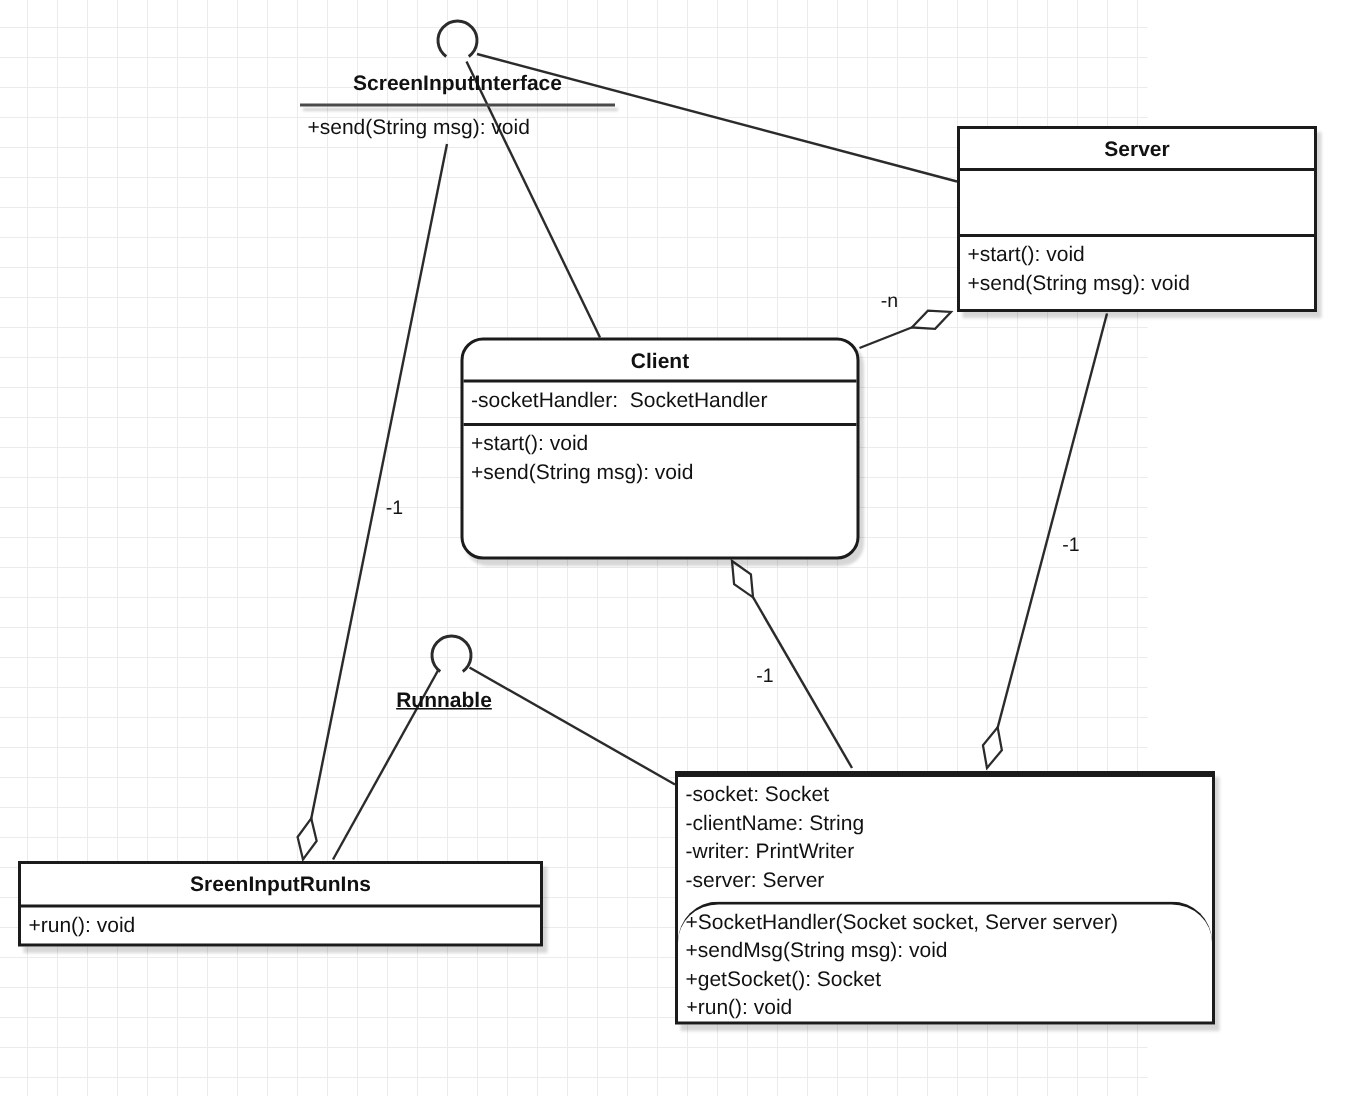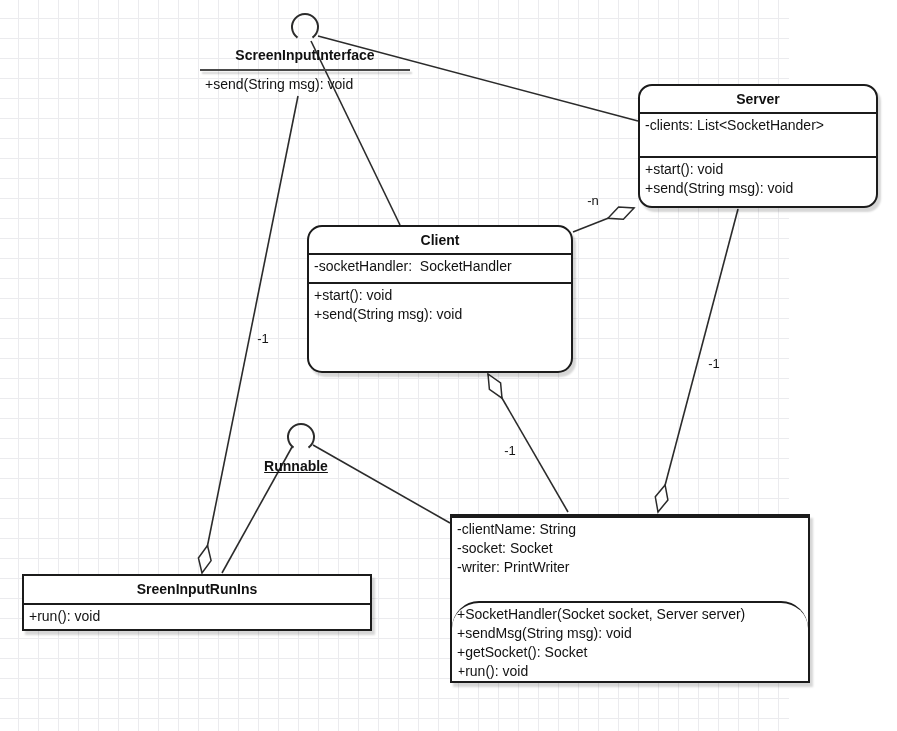--- a/index.html
+++ b/index.html
@@ -9,21 +9,20 @@
     background: #ffffff;
   }
   #canvas {
     position: relative; width: 765px; height: 731px;
     background-color: #ffffff;
     background-image:
       linear-gradient(#ebebee 1px, transparent 1px),
       linear-gradient(90deg, #ebebee 1px, transparent 1px);
     background-size: 20px 20px;
     background-position: -2px -2px;
-    padding-left: 24px;
   }
   #edge-layer { position: absolute; left: 0; top: 0; width: 897px; height: 731px; z-index: 1; }
   .class-box {
     position: absolute; z-index: 2; box-sizing: border-box;
     background: #ffffff; border: 2px solid #1b1b1b;
     box-shadow: 3px 4px 2px rgba(0,0,0,0.16);
     color: #111111; font-size: 14px;
   }
   .class-title {
     font-weight: bold; text-align: center; overflow: hidden; white-space: nowrap;
@@ -71,57 +70,57 @@
       <path d="M 293.5 447.6 A 13 13 0 1 1 308.5 447.6" fill="none" stroke="#2b2b2b" stroke-width="2"></path>
     </svg>
 
   <div class="iface-title" style="left:199px; top:47px; width:212px;">ScreenInputInterface</div>
   <div class="iface-underline" style="left:200px; top:69px; width:210px;"></div>
   <div class="iface-op" style="left:205px; top:76px;">+send(String msg): void</div>
 
   <div class="iface-title" style="left:256px; top:458px; width:80px;text-decoration:underline;">Runnable</div>
 
   <div id="boxes">
-  <div class="class-box" style="left: 638px; top: 84px; width: 240px; border-radius: 14px;">
+  <div class="class-box" style="left: 638px; top: 84px; width: 240px;">
     <div class="class-title" style="height: 26px; line-height: 26px;">Server</div>
     <div class="class-attrs" style="height: 44px;">
-          <div class="member">-clients: List&lt;SocketHander&gt;</div>
         </div>
     <div class="class-methods" style="height: 50px;">
           <div class="member">+start(): void</div>
           <div class="member">+send(String msg): void</div>
         </div>
   </div>
 
   <div class="class-box" style="left: 307px; top: 225px; width: 266px; border-radius: 15px;">
     <div class="class-title" style="height: 26px; line-height: 26px;">Client</div>
     <div class="class-attrs" style="height: 29px;">
           <div class="member">-socketHandler:  SocketHandler</div>
         </div>
     <div class="class-methods" style="height: 89px;">
           <div class="member">+start(): void</div>
           <div class="member">+send(String msg): void</div>
         </div>
   </div>
 
   <div class="class-box" style="left: 450px; top: 514px; width: 360px;">
     <div class="class-attrs" style="height: 85px;">
+          <div class="member">-socket: Socket</div>
           <div class="member">-clientName: String</div>
-          <div class="member">-socket: Socket</div>
           <div class="member">-writer: PrintWriter</div>
+          <div class="member">-server: Server</div>
         </div>
     <div class="class-methods" style="height: 80px; border-radius: 27px;">
           <div class="member">+SocketHandler(Socket socket, Server server)</div>
           <div class="member">+sendMsg(String msg): void</div>
           <div class="member">+getSocket(): Socket</div>
           <div class="member">+run(): void</div>
         </div>
   </div>
 
-  <div class="class-box" style="left: 22px; top: 574px; width: 350px;">
+  <div class="class-box" style="left: 12px; top: 574px; width: 350px;">
     <div class="class-title" style="height: 27px; line-height: 27px;">SreenInputRunIns</div>
     <div class="class-methods" style="height: 26px;">
           <div class="member">+run(): void</div>
         </div>
   </div>
 </div>
 <div class="conn-label" style="left: 263px; top: 338px;">-1</div>
     <div class="conn-label" style="left: 593px; top: 200px;">-n</div>
     <div class="conn-label" style="left: 714px; top: 363px;">-1</div>
     <div class="conn-label" style="left: 510px; top: 450px;">-1</div>

